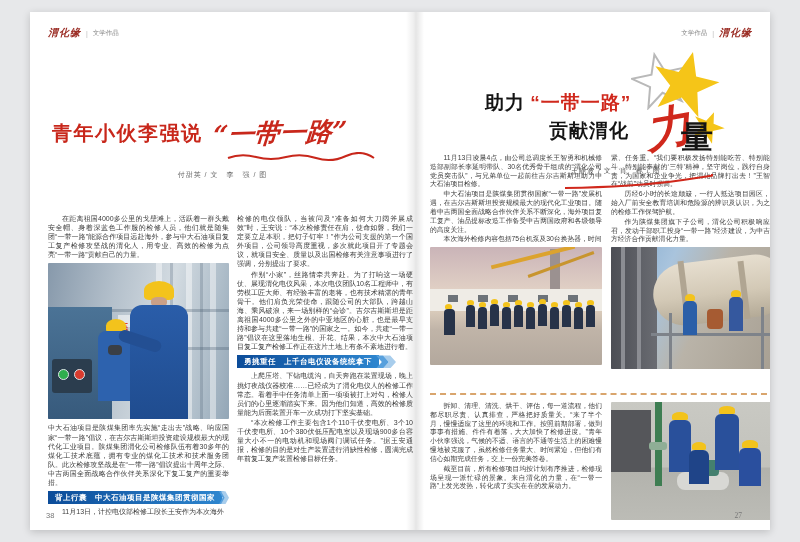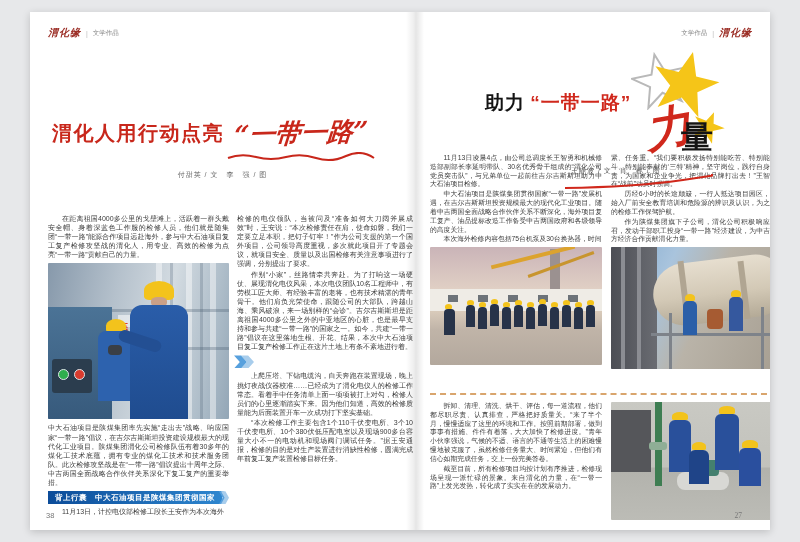--- a/index.html
+++ b/index.html
@@ -130,21 +130,21 @@
 
   <div class="page page-left">
 
     <div class="hdr hdr-l">
       <span class="logo">渭化缘</span>
       <span class="hsep">|</span>
       <span>文学作品</span>
     </div>
 
     <div class="ltitle">
-      <span class="ltitle-main">渭化人用行动点亮</span>
+      <span class="ltitle-main">青年小伙李强说</span>
       <span class="ltitle-calli">“一带一路”</span>
     </div>
     <svg class="lsquiggle" width="150" height="10" viewBox="0 0 150 10">
       <path d="M2 6 Q 15 1 30 5 T 60 5 T 90 6 T 120 4 T 148 6" fill="none" stroke="#c8271b" stroke-width="2"></path>
     </svg>
     <div class="byline byline-l">付甜英 / 文　李　强 / 图</div>
 
     <div class="col lcol1">
       <p class="para">在距离祖国4000多公里的戈壁滩上，活跃着一群头戴安全帽、身着深蓝色工作服的检修人员，他们就是随集团“一带一路”能源合作项目远赴海外，参与中大石油项目复工复产检修攻坚战的渭化人，用专业、高效的检修为点亮“一带一路”贡献自己的力量。</p>
 
@@ -176,20 +176,21 @@
         <span class="chev chev1"></span>
         <span class="chev chev2"></span>
       </div>
       <p class="para">11月13日，计控电仪部检修工段长王安作为本次海外</p>
     </div>
 
     <div class="col lcol2">
       <p class="para noind">检修的电仪领队，当被问及“准备如何大刀阔斧展成效”时，王安说：“本次检修责任在肩，使命如磐，我们一定要立足本职，把钉子钉牢！”作为公司支援的第一个国外项目，公司领导高度重视，多次就此项目开了专题会议，就项目安全、质量以及出国检修有关注意事项进行了强调，分别提出了要求。</p>
       <p class="para">作别“小家”，丝路情牵共奔赴。为了打响这一场硬仗、展现渭化电仪风采，本次电仪团队10名工程师中，有劳模工匠大师、有经验丰富的老将，也有技术精湛的青年骨干。他们肩负光荣使命，跟随公司的大部队，跨越山海、乘风破浪，来一场别样的“会诊”。吉尔吉斯斯坦是距离祖国4000多公里之外的中亚地区的心脏，也是最早支持和参与共建“一带一路”的国家之一。如今，共建“一带一路”倡议在这里落地生根、开花、结果，本次中大石油项目复工复产检修工作正在这片土地上有条不紊地进行着。</p>
       <div class="banner">
+        <span class="banner-bar">勇挑重任　上千台电仪设备统统拿下</span>
         <span class="chev chev1"></span>
         <span class="chev chev2"></span>
       </div>
       <p class="para">上爬压塔、下钻电缆沟，白天奔跑在装置现场，晚上挑灯夜战仪器校准……已经成为了渭化电仪人的检修工作常态。看着手中任务清单上面一项项被打上对勾，检修人员们的心里逐渐踏实下来。因为他们知道，高效的检修质量能为后面装置开车一次成功打下坚实基础。</p>
       <p class="para">“本次检修工作主要包含1个110千伏变电所、3个10千伏变电所、10个380伏低压配电室以及现场900多台容量大小不一的电动机和现场阀门调试任务。”据王安通报，检修的目的是对生产装置进行消缺性检修，圆满完成年前复工复产装置检修目标任务。</p>
     </div>
 
     <div class="pagenum pn-l">38</div>
   </div>
 
@@ -210,20 +211,21 @@
       <svg class="star" style="left:196px;top:-10px" width="72" height="72" viewBox="0 0 72 72">
         <polygon points="36,3 45,26 69,26 50,41 57,65 36,50 15,65 22,41 3,26 27,26" fill="#f5c518" transform="rotate(14 36 36)"></polygon>
       </svg>
       <svg class="star" style="left:238px;top:52px" width="34" height="34" viewBox="0 0 34 34">
         <polygon points="17,1 21,12 33,12 23,19 27,31 17,24 7,31 11,19 1,12 13,12" fill="#f5c518" transform="rotate(22 17 17)"></polygon>
       </svg>
       <div class="t1">
         <span class="t-black">助力</span>
         <span class="t-black red">“一带一路”</span>
       </div>
+      <div class="t2 t-black">贡献渭化</div>
       <div class="li-red">力</div>
       <div class="liang-bk">量</div>
       <div class="byline-r">王静波 / 文　肖　睿 / 图</div>
       <svg class="swoosh" width="150" height="16" viewBox="0 0 150 16">
         <path d="M2 14 Q 70 13 120 6 T 148 1" fill="none" stroke="#d0281c" stroke-width="2"></path>
       </svg>
     </div>
 
     <div class="col rcol1">
       <p class="para">11月13日凌晨4点，由公司总调度长王智勇和机械修造部副部长李延明带队、30名优秀骨干组成的“渭化公司党员突击队”，与兄弟单位一起前往吉尔吉斯斯坦助力中大石油项目检修。</p>

